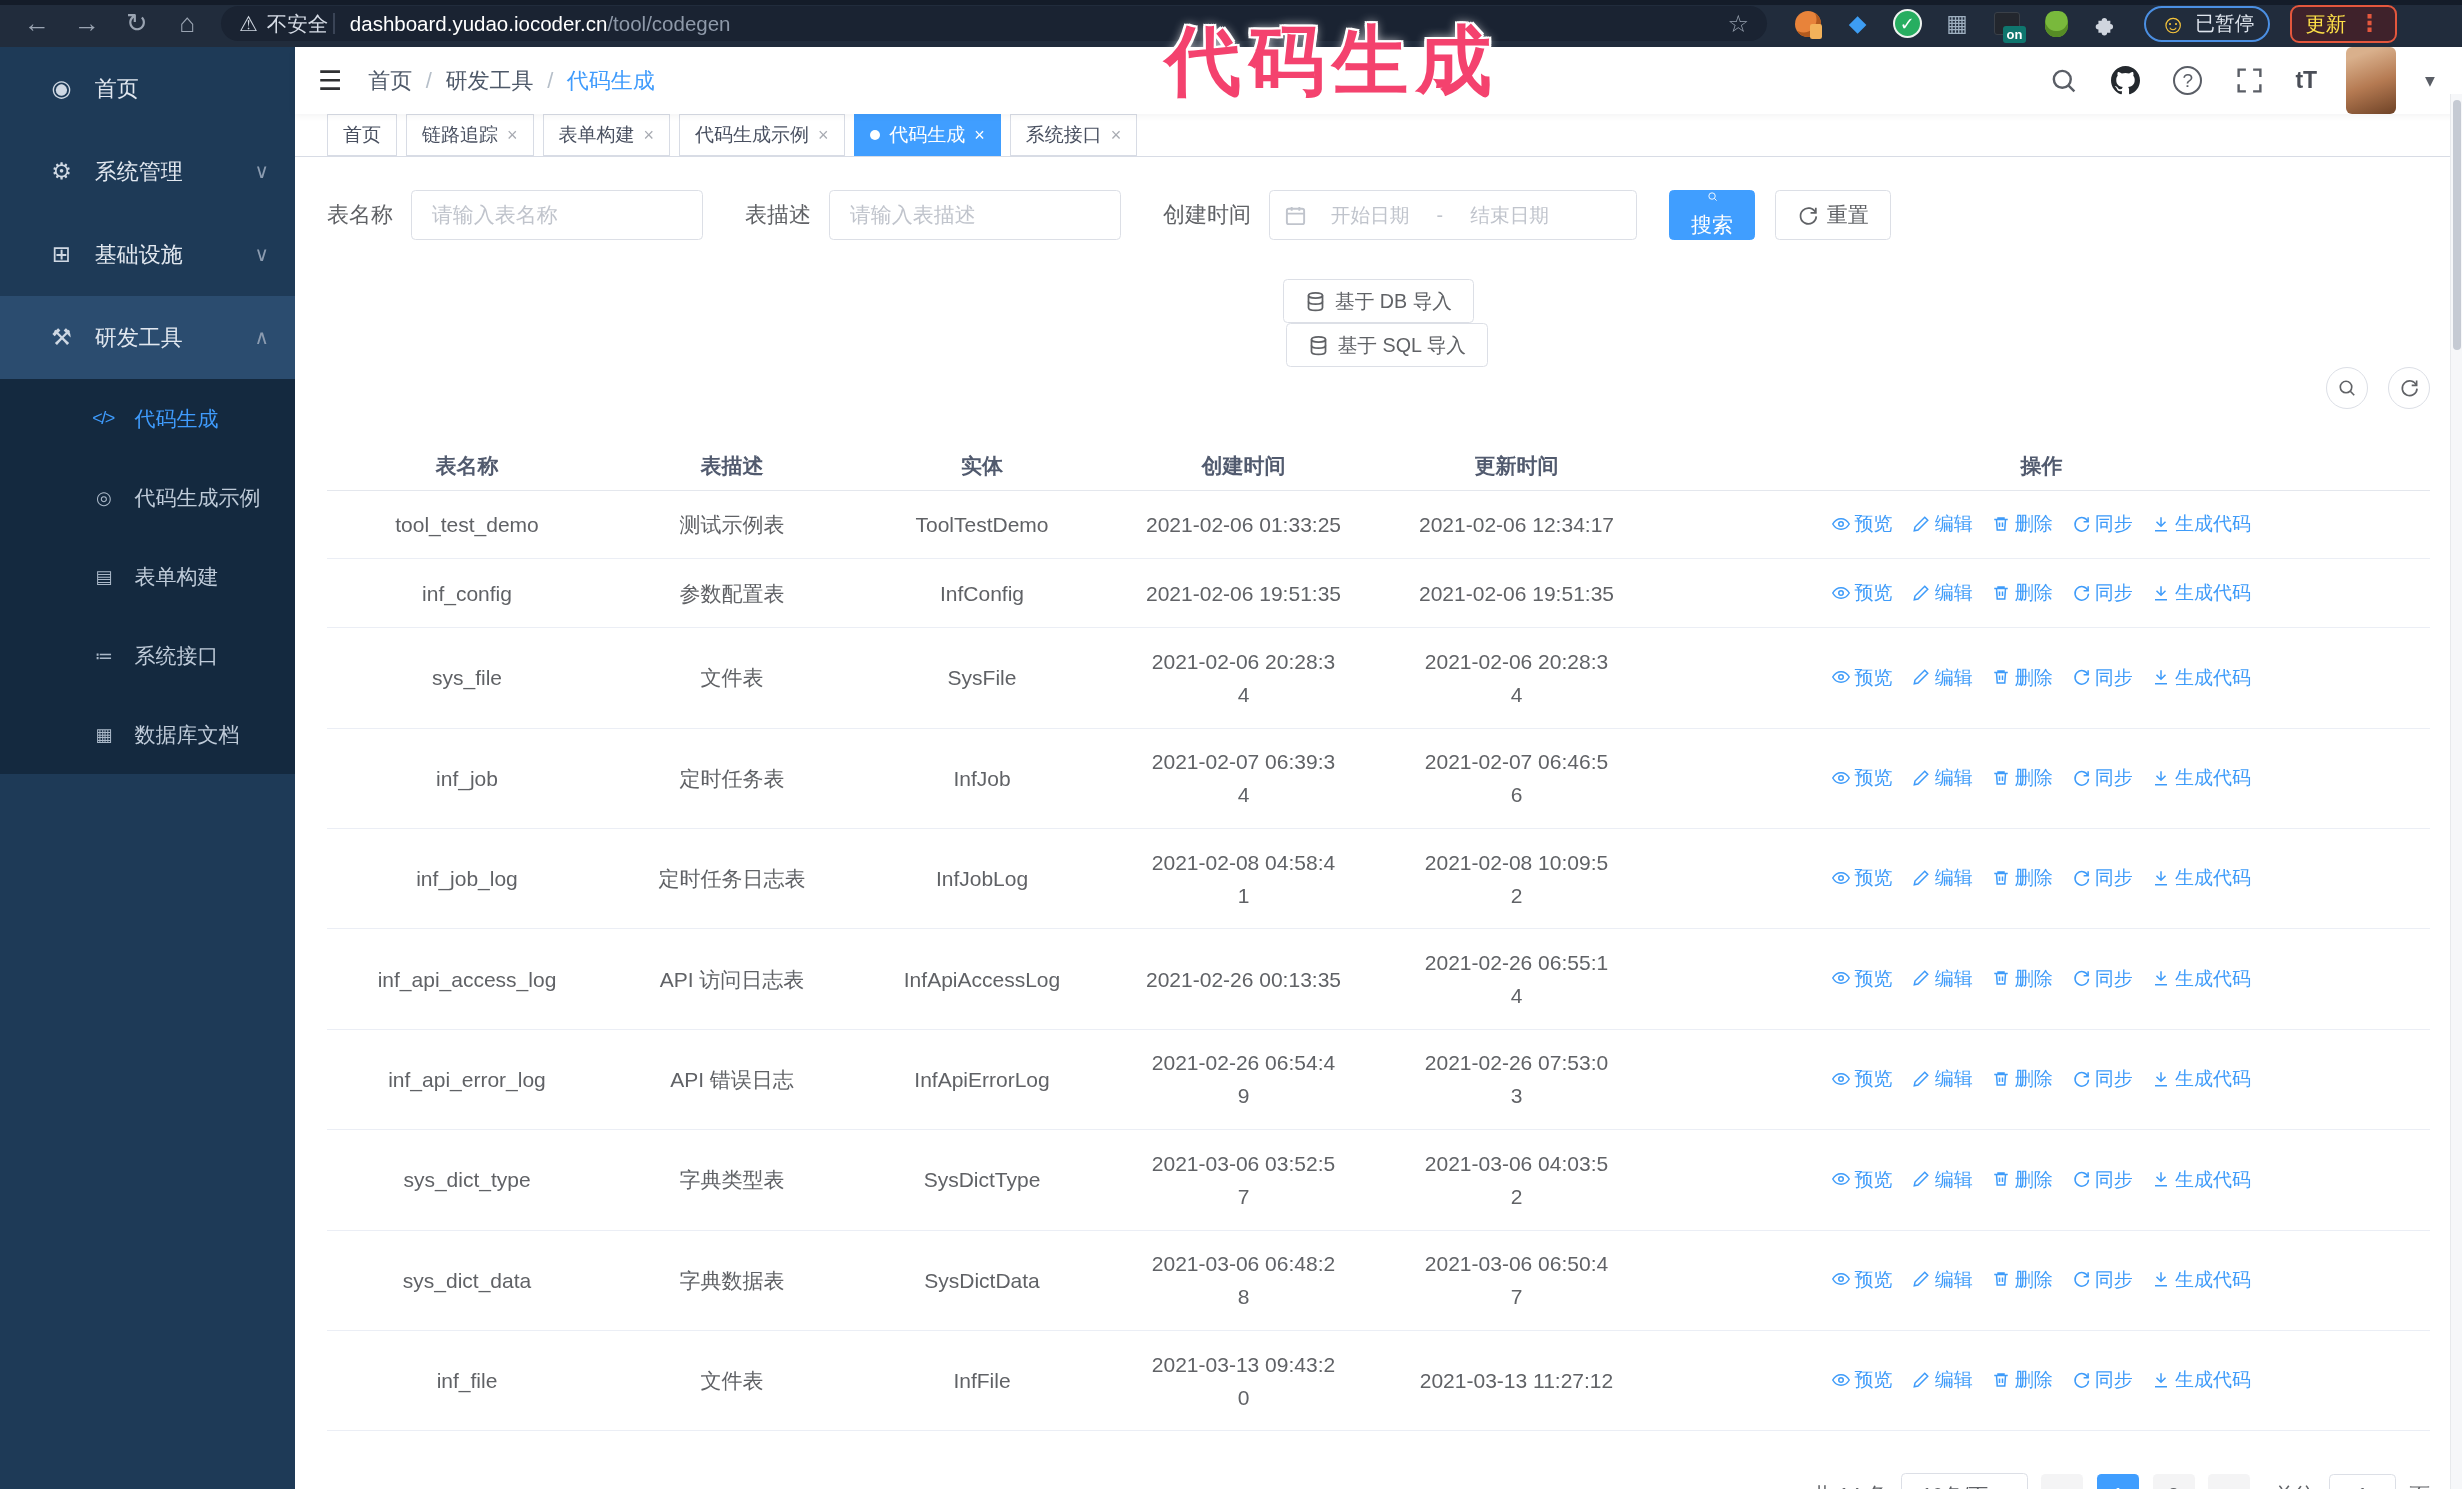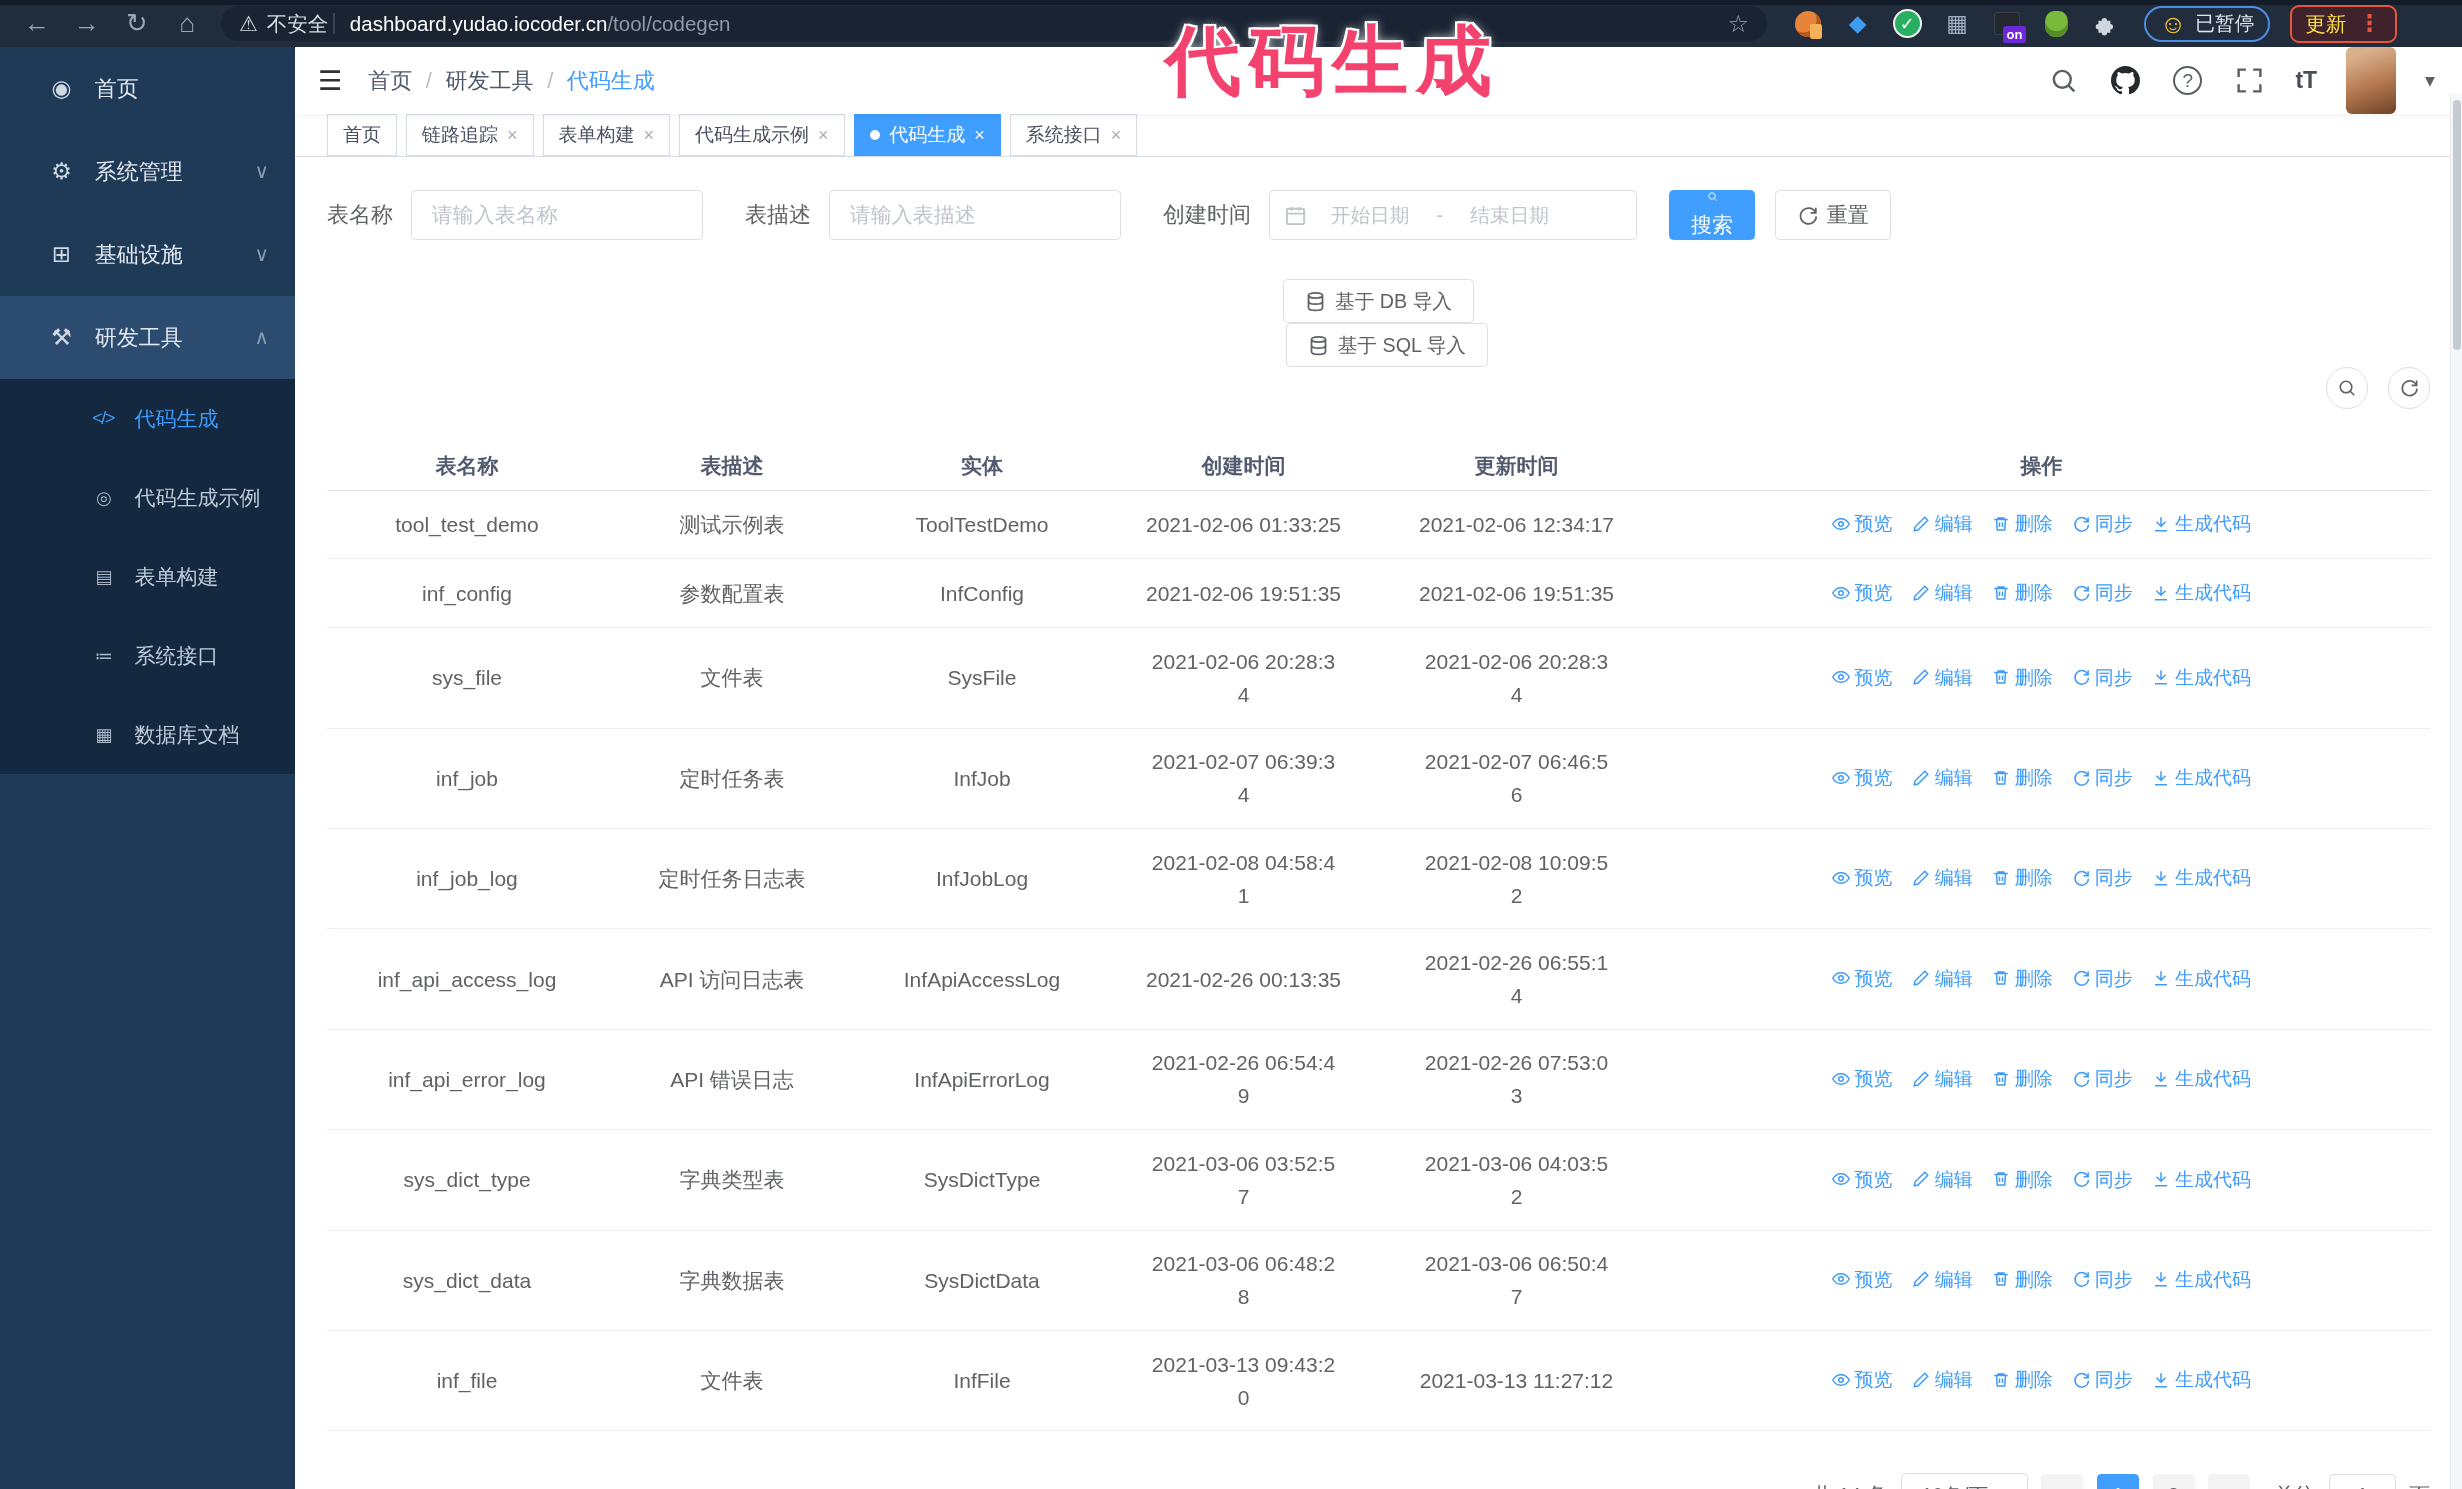--- a/index.html
+++ b/index.html
@@ -145,21 +145,21 @@
     <span class="ext">
         <span class="ext-orange"></span>
       </span>
     <span class="ext ext-gem">◆</span>
     <span class="ext">
         <span class="ext-green">✓</span>
       </span>
     <span class="ext ext-grid">▦</span>
     <span class="ext">
         <span class="ext-on"></span>
-        <span class="on-badge" style="position:absolute;right:-4.5px;bottom:-4.5px;background:#6d28d9;color:#fff;font-size:13px;padding:0.8px 3.8px;border-radius:3px;font-weight:700;">on</span>
+        <span class="on-badge" style="position:absolute;right:-4.5px;bottom:-4.5px;background:#0f766e;color:#fff;font-size:13px;padding:0.8px 3.8px;border-radius:3px;font-weight:700;">on</span>
       </span>
     <span class="ext">
         <span class="ext-alien"></span>
       </span>
     <span class="ext ext-puzzle">
       <svg viewBox="0 0 24 24" width="26" height="26">
           <path d="M5 9h3a2.5 2.5 0 1 1 5 0h3v3a2.5 2.5 0 1 1 0 5v3h-3a2.5 2.5 0 1 1-5 0H5v-3a2.5 2.5 0 1 1 0-5V9z" fill="#cfd5de"></path>
         </svg>
     </span>
   </div>

